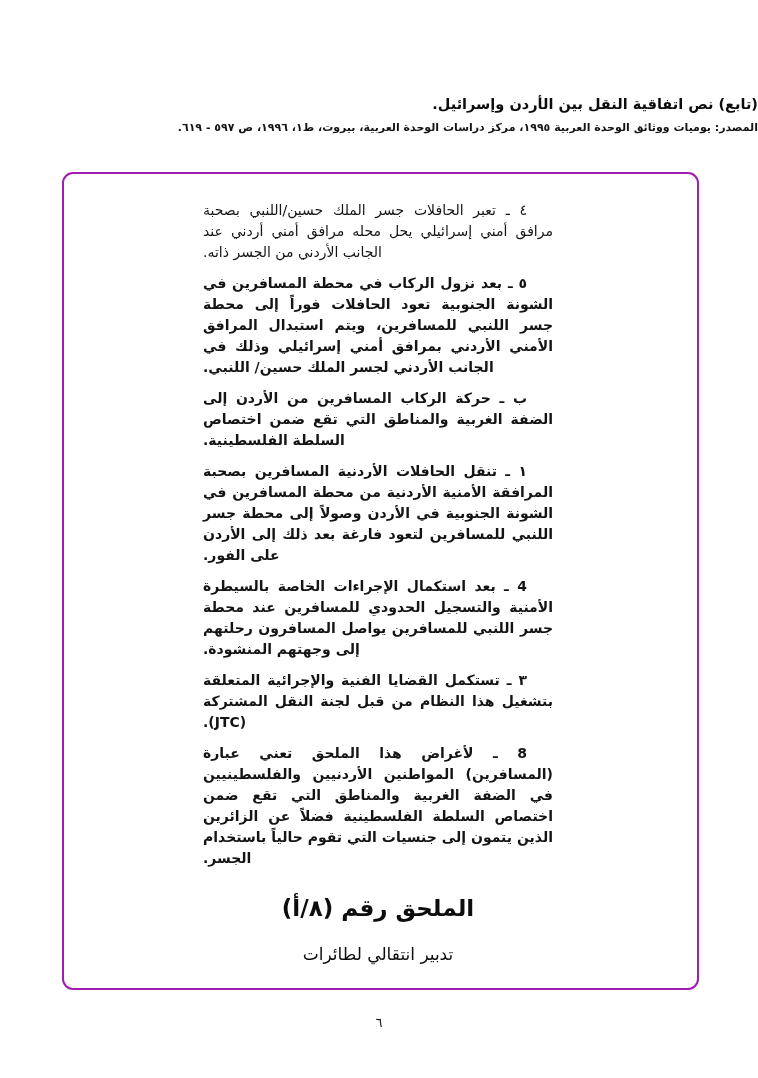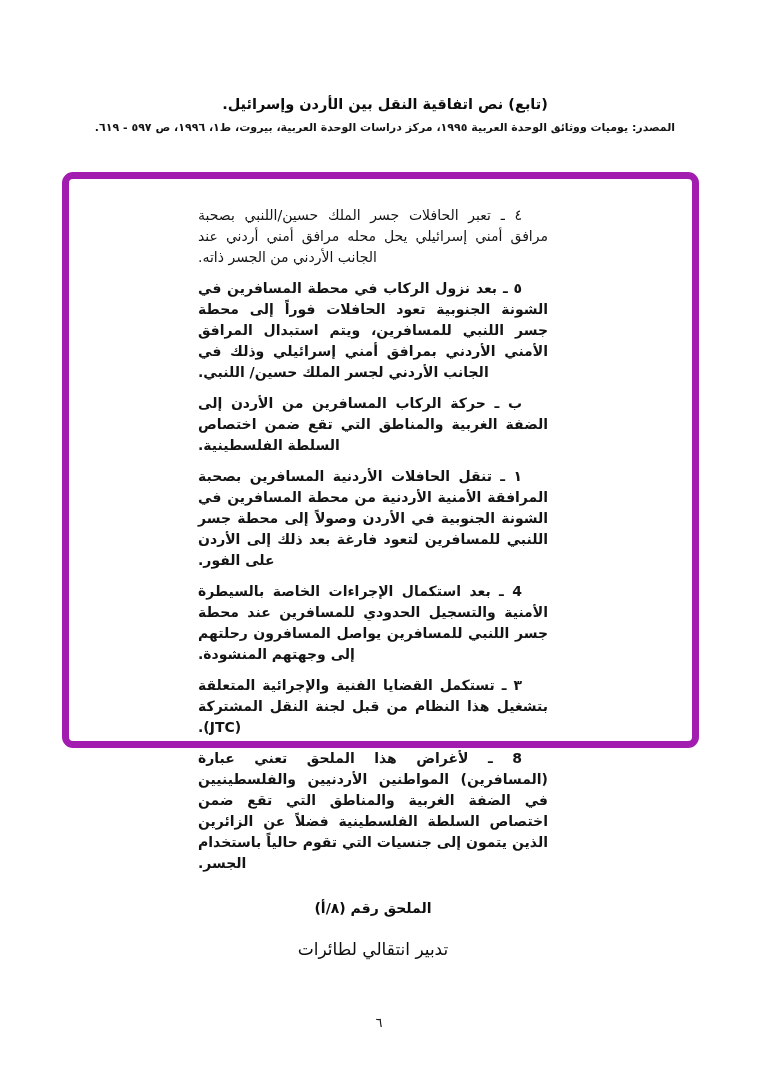--- a/index.html
+++ b/index.html
@@ -9,43 +9,43 @@
     position: relative;
     font-family: "DejaVu Sans", sans-serif;
     color: #161616;
     overflow: hidden;
   }
 
   
   .page-header {
     position: absolute;
     top: 96px; left: 12px; right: 0;
-    text-align: center;
+    text-align: right;
     direction: rtl;
   }
   .doc-title {
     font-size: 14.5px;
     font-weight: 700;
     letter-spacing: 0.2px;
     color: #0d0d0d;
   }
   .doc-source {
     margin-top: 9px;
     font-size: 11px;
     font-weight: 700;
     color: #141414;
   }
 
   
   .doc-frame {
     position: absolute;
     left: 62px; top: 172px;
-    width: 637px; height: 576px;
+    width: 637px; height: 818px;
     box-sizing: border-box;
-    border: 7px solid #a21caf;
+    border: 2px solid #a21caf;
     border-radius: 11px;
     background: #ffffff;
   }
 
   
   .doc-body {
     position: absolute;
     top: 26px;
     right: 144px;
     width: 350px;
@@ -59,21 +59,21 @@
     text-align-last: left;   
     text-indent: 26px;       
     font-weight: 700;
     color: #141414;
   }
   .w400 { font-weight: 700; }
   p.w400 { font-weight: 400; }
 
   .annex-heading {
     margin: 26px 0 0 0;
-    font-size: 14px;
+    font-size: 23px;
     font-weight: 700;
     text-align: center;
     text-align-last: center;
     text-indent: 0;
     color: #0d0d0d;
   }
   .annex-subheading {
     margin: 23px 0 0 0;
     font-size: 17px;
     font-weight: 400;

